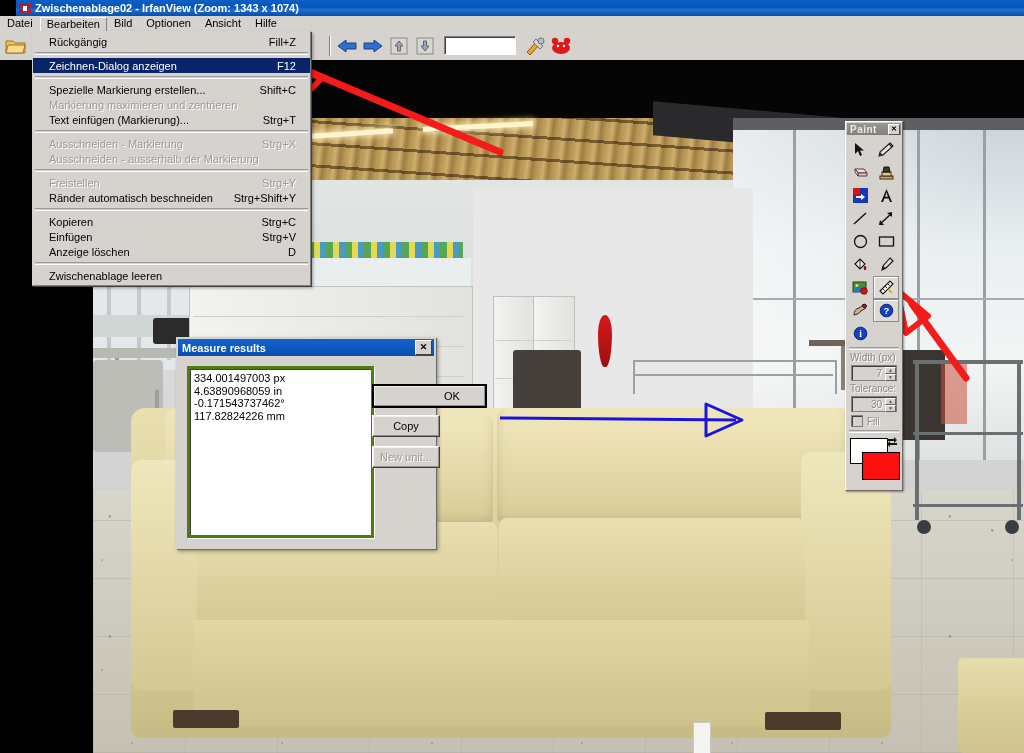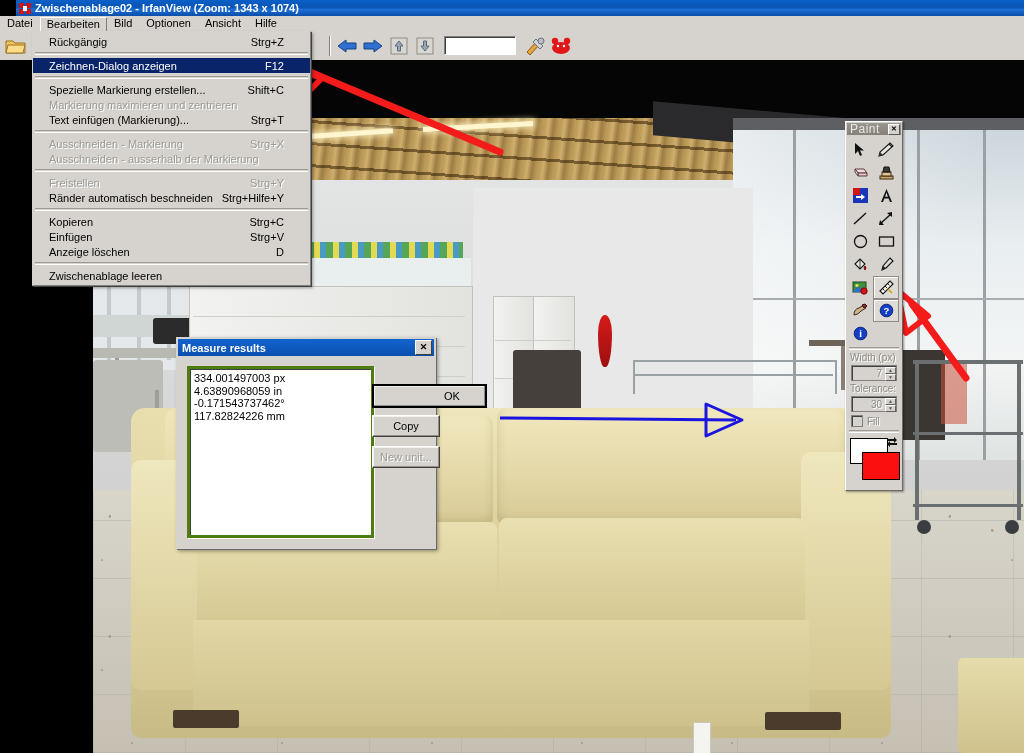--- a/index.html
+++ b/index.html
@@ -211,21 +211,21 @@
     position: absolute; left: 32px; top: 31px; width: 277px;
     background: #d6d3ce;
     border: 1px solid #d6d3ce;
     border-right-color: #808080; border-bottom-color: #808080;
     box-shadow: 1px 1px 0 #404040, 2px 2px 3px rgba(0,0,0,.35);
     padding: 2px 0 2px 0;
     z-index: 50;
   }
   #edit-menu .mi {
     height: 15px; display: flex; align-items: center;
-    padding: 0 20px 0 16px; position: relative;
+    padding: 0 8px 0 16px; position: relative;
     color: #000; font-size: 11px; white-space: nowrap;
   }
   #edit-menu .mi .lbl { flex: 1; }
   #edit-menu .mi .acc { color: #000; padding-right: 6px; }
   #edit-menu .mi.disabled .lbl,
   #edit-menu .mi.disabled .acc { color: #9b9b97; text-shadow: 1px 1px 0 #fff; }
   #edit-menu .mi.selected {
     background: #0a246a;
   }
   #edit-menu .mi.selected .lbl,
@@ -286,21 +286,21 @@
     border: 1px solid #fff; border-right-color:#6d6a66; border-bottom-color:#6d6a66;
     box-shadow: 1px 1px 2px rgba(0,0,0,.4);
     z-index: 55;
   }
   #paint-panel .pt-title {
     height: 12px; margin: 1px;
     background: linear-gradient(to bottom,#9a9690,#848079);
     display:flex; align-items:center; padding: 0 1px 0 3px;
   }
   #paint-panel .pt-title .t {
-    color: #e9e7e3; font-weight: normal; font-size: 12px; flex:1; letter-spacing:.5px;
+    color: #e9e7e3; font-weight: bold; font-size: 10px; flex:1; letter-spacing:.5px;
   }
   #paint-panel .pt-title .x {
     width: 10px; height: 9px; background:#d6d3ce;
     border:1px solid #fff; border-right-color:#555; border-bottom-color:#555;
     font-size:7px; line-height:7px; text-align:center; color:#000; font-weight:bold;
   }
   #paint-panel .tools {
     display: grid; grid-template-columns: 26px 26px;
     padding: 2px 1px 0 1px; gap: 0px;
   }
@@ -548,21 +548,21 @@
     <g>
       <line x1="500" y1="418" x2="736" y2="420" stroke="#1a14e0" stroke-width="3"></line>
       <path d="M706 404 L742 420 L706 436 Z" fill="none" stroke="#1a14e0" stroke-width="3" stroke-linejoin="round"></path>
     </g>
   </svg>
 
   <div id="edit-menu">
 
     <div class="mi">
       <span class="lbl">Rückgängig</span>
-      <span class="acc">Strg+Z</span>
+      <span class="acc">Fill+Z</span>
     </div>
 
     <div class="sep"></div>
 
     <div class="mi selected">
       <span class="lbl">Zeichnen-Dialog anzeigen</span>
       <span class="acc">F12</span>
     </div>
 
     <div class="sep"></div>
@@ -592,21 +592,21 @@
     </div>
 
     <div class="sep"></div>
 
     <div class="mi disabled">
       <span class="lbl">Freistellen</span>
       <span class="acc">Strg+Y</span>
     </div>
     <div class="mi">
       <span class="lbl">Ränder automatisch beschneiden</span>
-      <span class="acc">Strg+Hilfe+Y</span>
+      <span class="acc">Strg+Shift+Y</span>
     </div>
 
     <div class="sep"></div>
 
     <div class="mi">
       <span class="lbl">Kopieren</span>
       <span class="acc">Strg+C</span>
     </div>
     <div class="mi">
       <span class="lbl">Einfügen</span>

